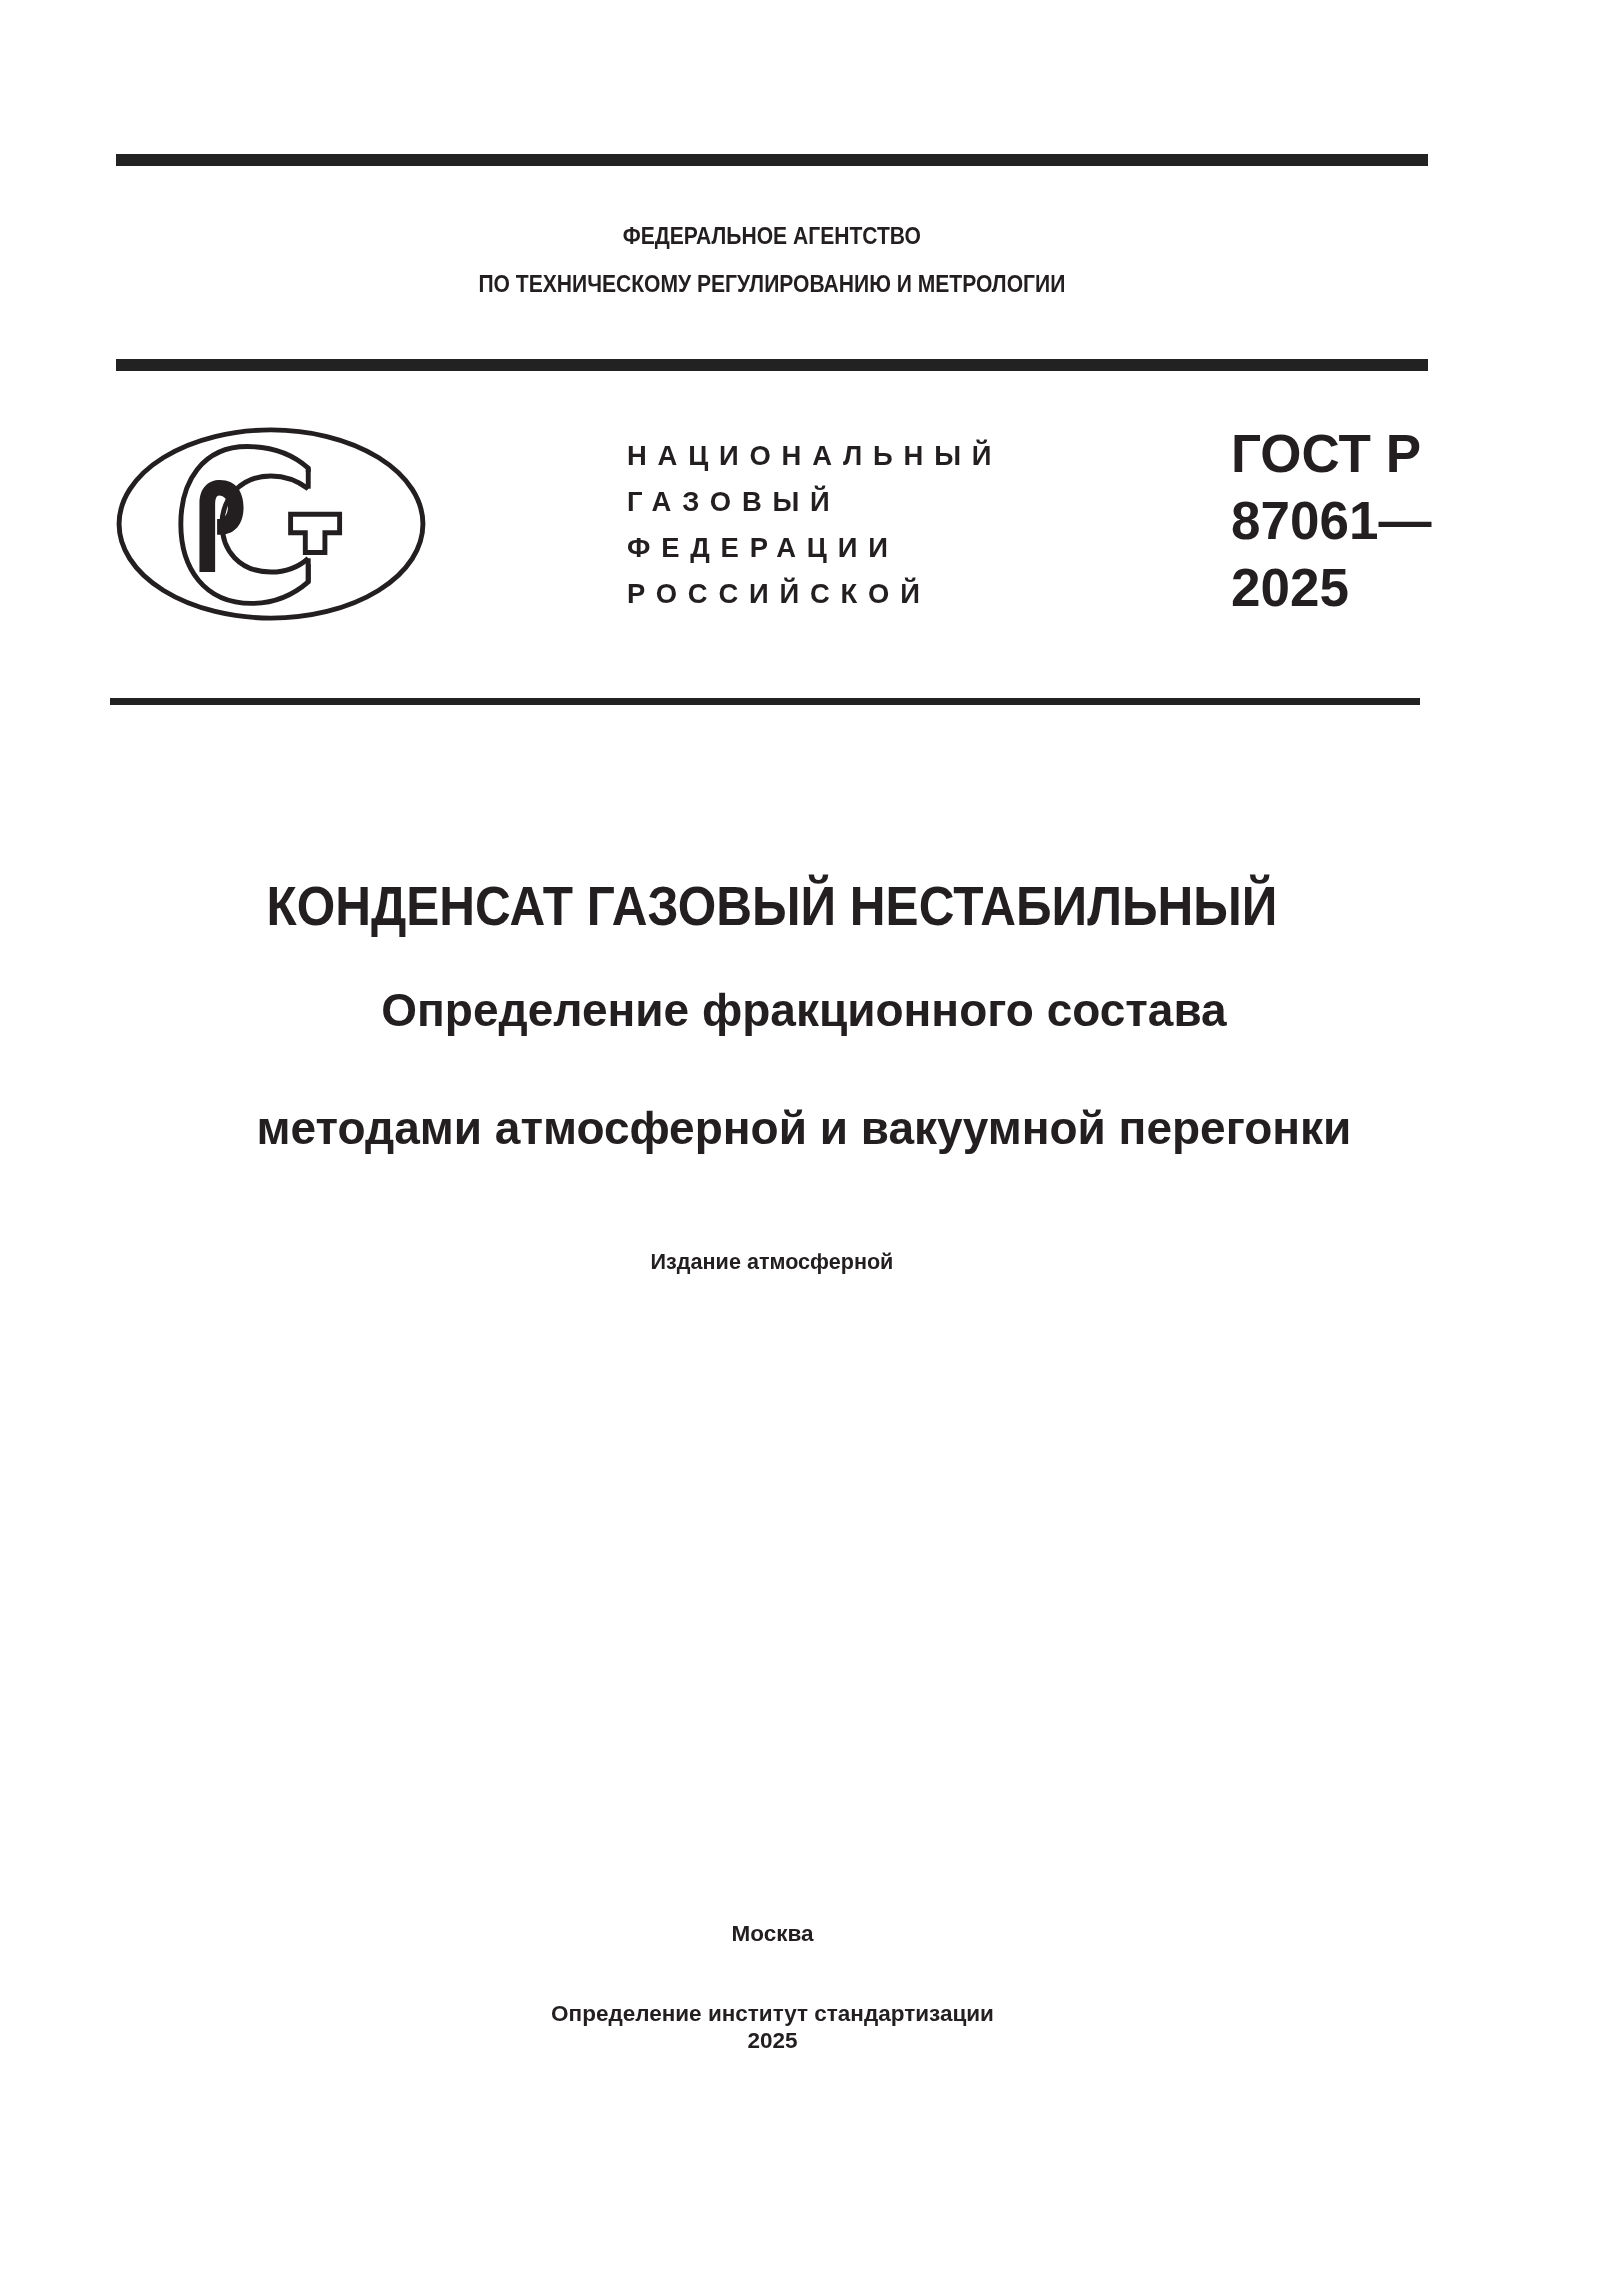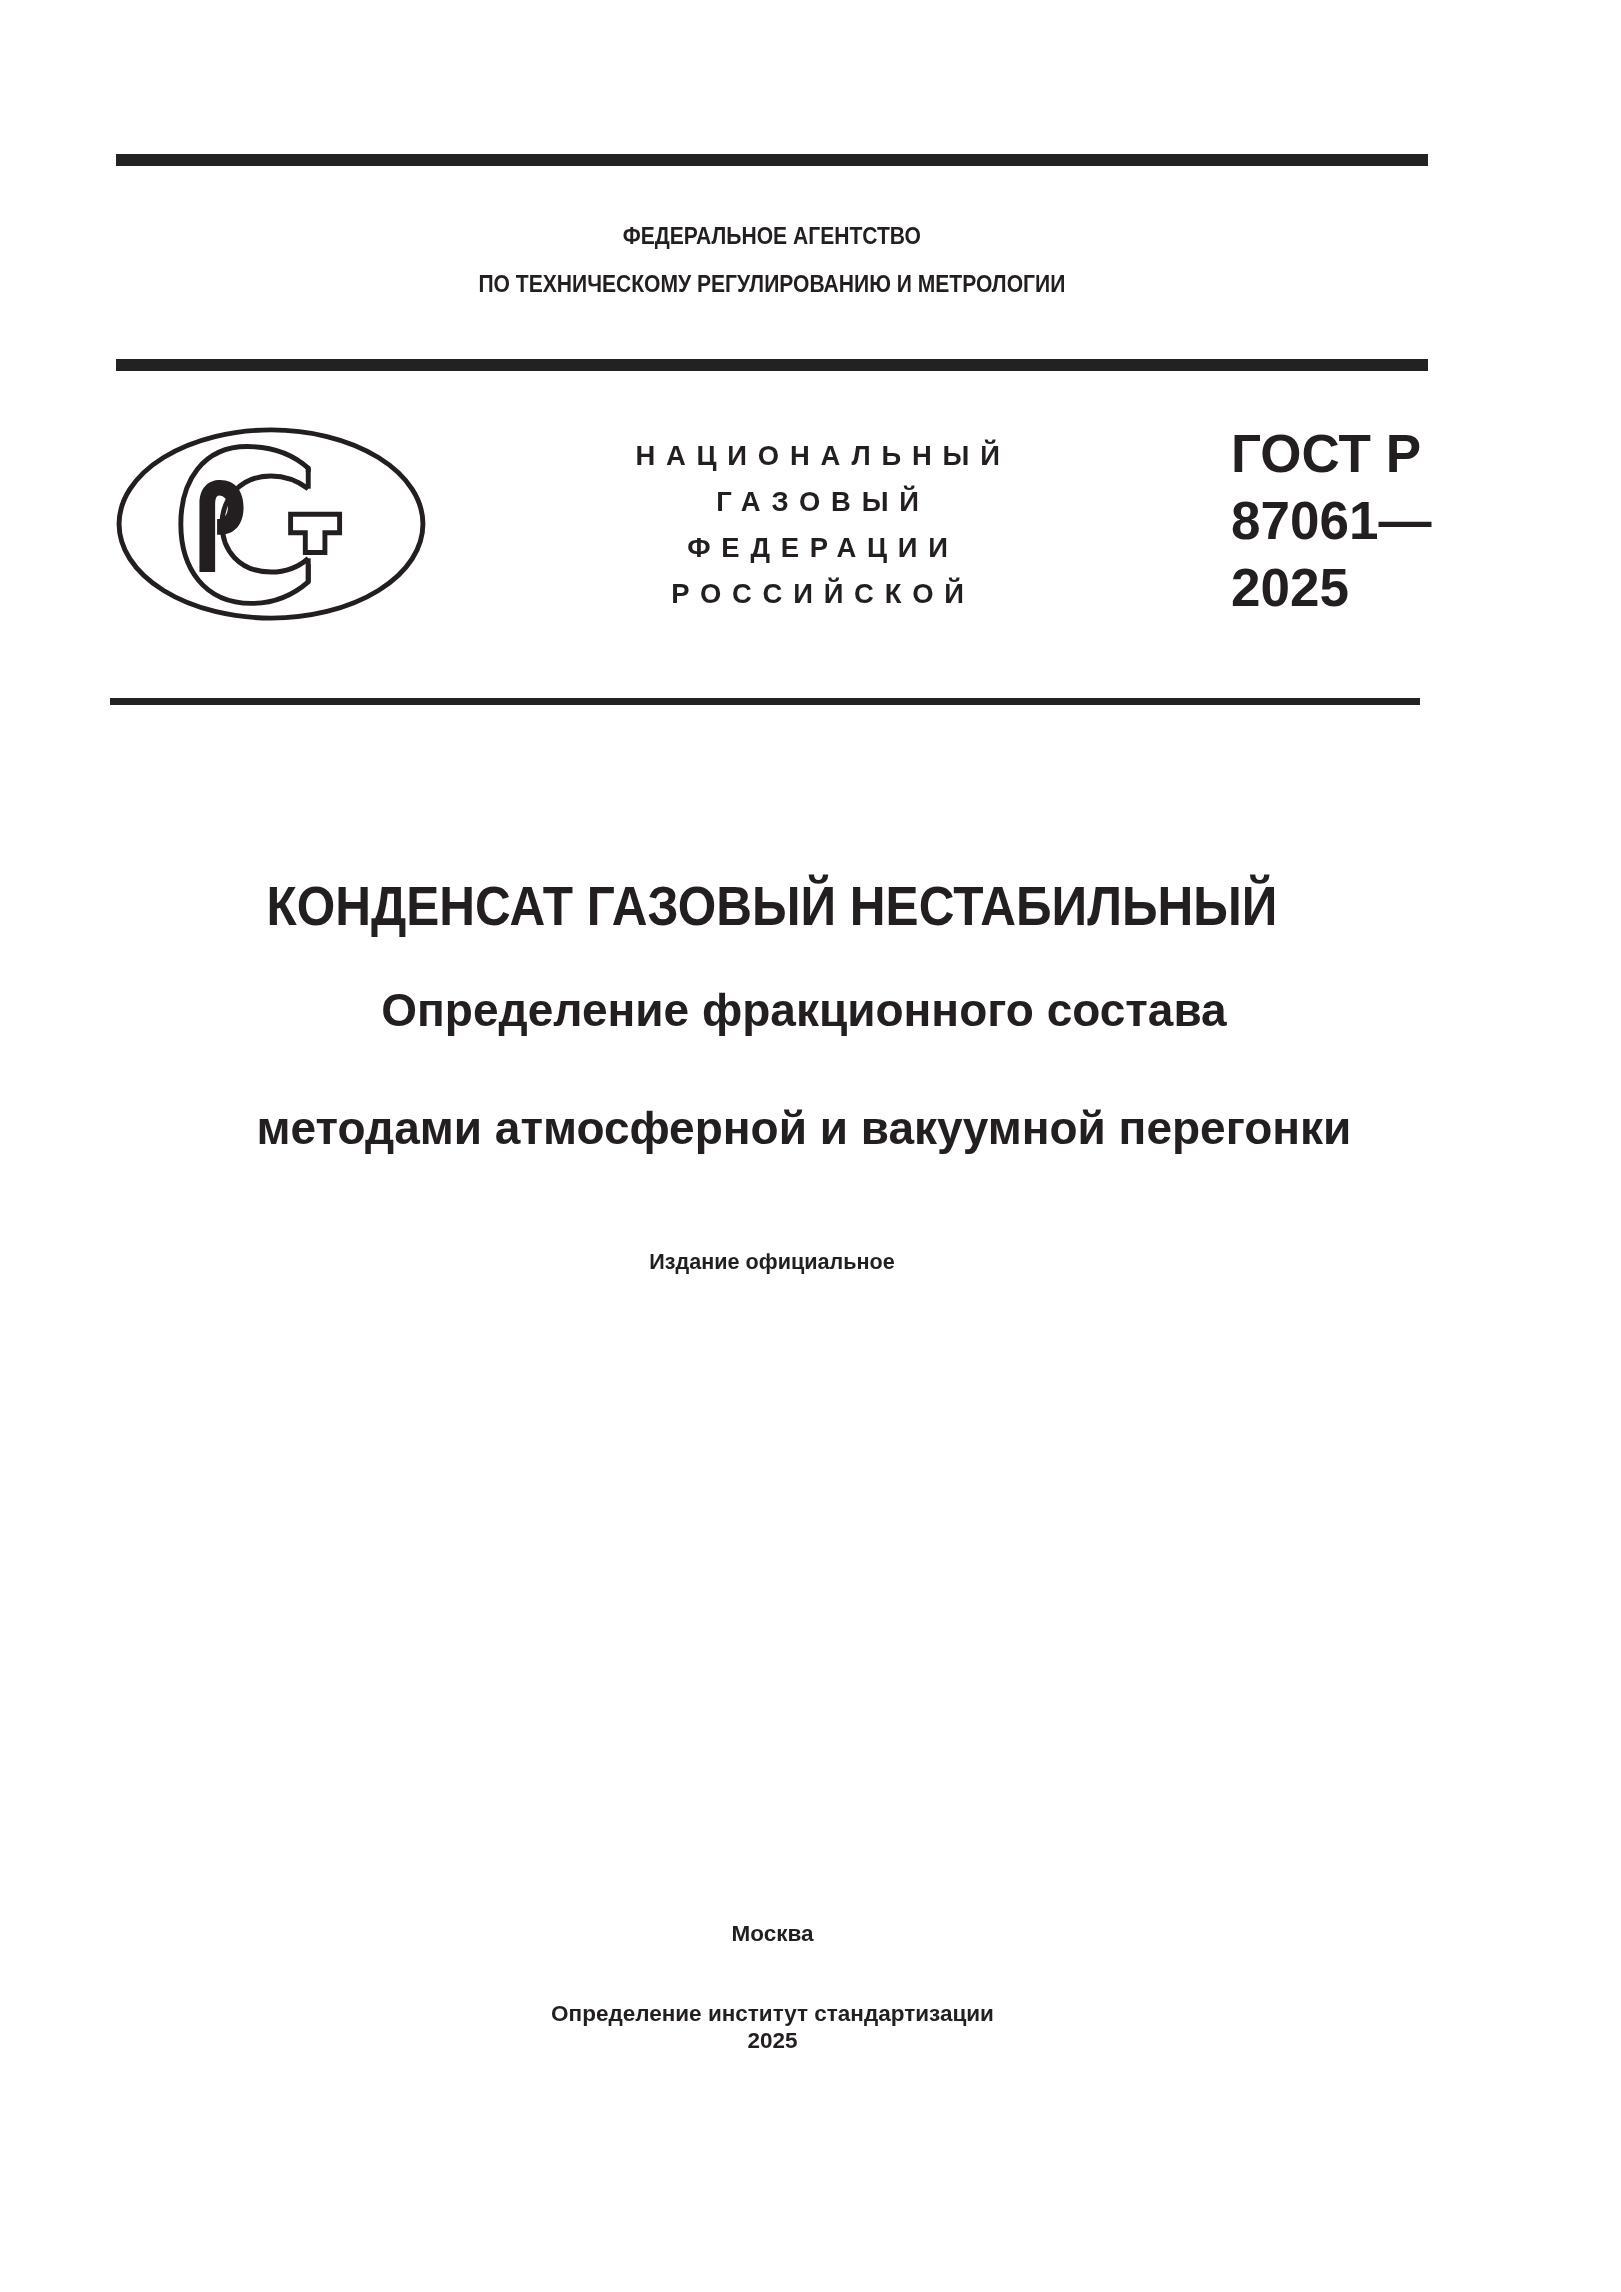--- a/index.html
+++ b/index.html
@@ -1,21 +1,21 @@
 <!DOCTYPE html>
 <html><head>
 <meta charset="utf-8">
 <style>
   html, body { margin: 0; padding: 0; background: #ffffff; }
   body { width: 1621px; height: 2293px; position: relative; overflow: hidden; font-family: "Liberation Sans", sans-serif; color: #231f20; }
   .abs { position: absolute; }
   .bar { position: absolute; background: #222222; }
   .center { position: absolute; text-align: center; font-weight: bold; white-space: nowrap; }
   .agency { left: 0; width: 1544px; font-size: 24.5px; line-height: 24.5px; transform: scaleX(0.86); transform-origin: 771px 0; }
-  .natl { left: 627px; width: 392px; font-size: 27.4px; line-height: 46px; letter-spacing: 10.8px; text-align: center; font-weight: bold; }
+  .natl { left: 627px; width: 392px; font-size: 27.4px; line-height: 46px; letter-spacing: 10.8px; text-align: left; font-weight: bold; }
   .natl div { height: 46px; }
   .gost { left: 1231px; top: 420px; font-size: 53px; line-height: 67px; font-weight: bold; white-space: nowrap; }
   .title { left: 0; width: 1544px; top: 877px; font-size: 55px; line-height: 59px; transform: scaleX(0.9); transform-origin: 771px 0; }
   .sub { left: 0; width: 1544px; top: 980px; font-size: 46px; line-height: 61px; margin-left: 32px; }
   .edition { left: 0; width: 1544px; top: 1249px; font-size: 21.6px; line-height: 25.5px; }
   .footer { left: 0; width: 1545px; top: 1921px; font-size: 22.5px; line-height: 26.5px; }
   .logo { left: 114px; top: 425px; width: 314px; height: 198px; }
 </style>
 </head>
 <body>
@@ -53,18 +53,18 @@
 <div class="abs gost">
   <div>ГОСТ Р</div>
   <div>87061—</div>
   <div>2025</div>
 </div>
 
 <div class="center title">КОНДЕНСАТ ГАЗОВЫЙ НЕСТАБИЛЬНЫЙ</div>
 <div class="center sub">Определение фракционного состава</div>
 <div class="center sub" style="top:1098px;">методами атмосферной и вакуумной перегонки</div>
 
-<div class="center edition">Издание официальное</div>
+<div class="center edition">Издание атмосферной</div>
 
 <div class="center footer">Москва</div>
 <div class="center footer" style="top:2001px;">Определение институт стандартизации</div>
 <div class="center footer" style="top:2028px;">2025</div>
 
 
 </body></html>

